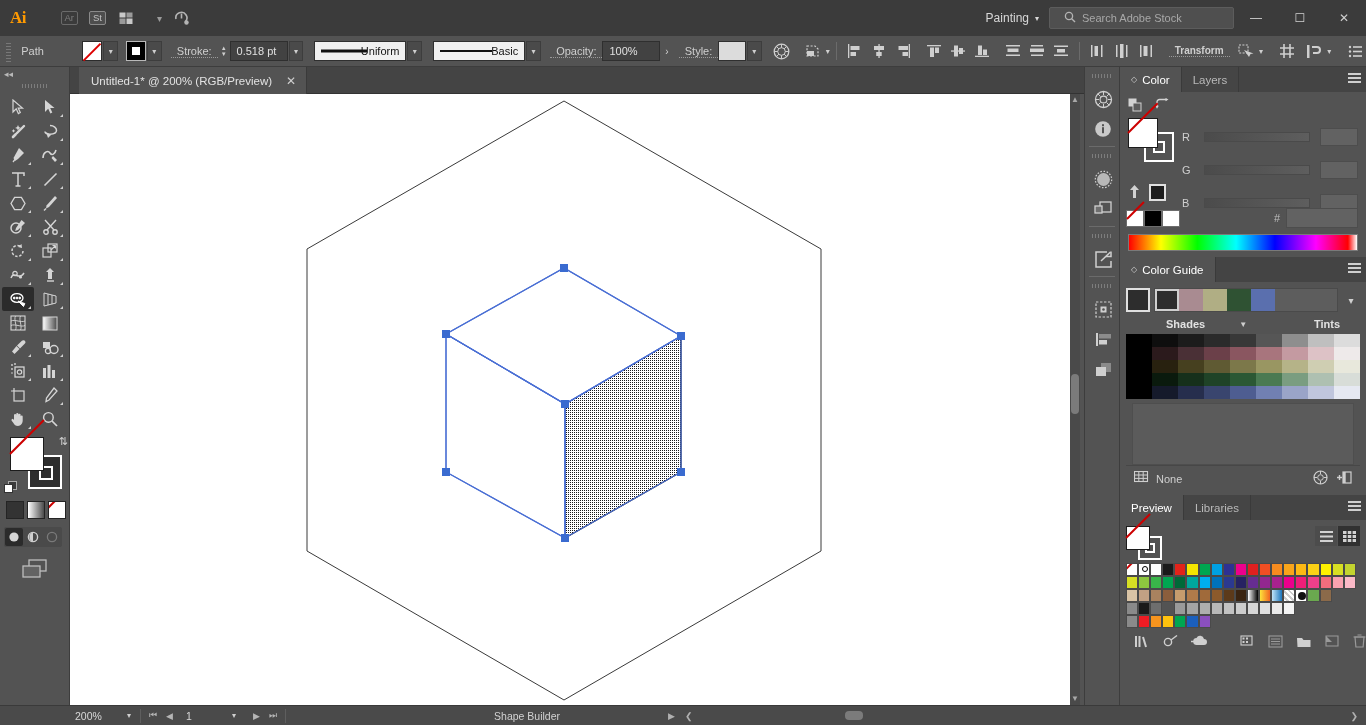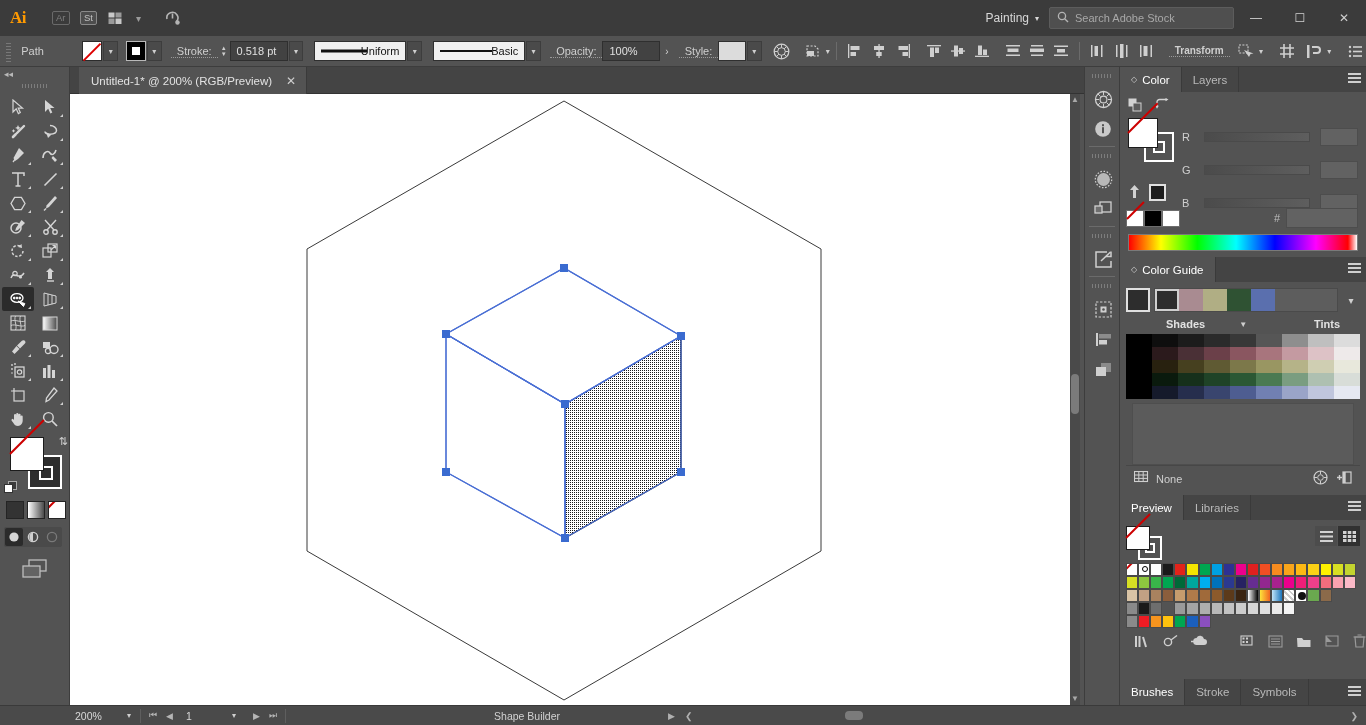--- a/index.html
+++ b/index.html
@@ -24,38 +24,38 @@
     color: #ff9a00; font-size: 17px; font-weight: bold; font-family: "Liberation Serif", serif;
     letter-spacing: -0.5px;
   }
   .menu-items { display: flex; align-items: center; height: 36px; margin-left: 6px; }
   .menu-item {
     padding: 0 10px; height: 36px; line-height: 36px; font-size: 12px; color: #d2d2d2;
     cursor: default;
   }
   .menubar-tools { display: flex; align-items: center; margin-left: 16px; gap: 2px; }
   .mb-icon {
-    width: 26px; height: 22px; display: flex; align-items: center; justify-content: flex-start;
+    width: 26px; height: 22px; display: flex; align-items: center; justify-content: flex-end;
     font-size: 10px; color: #9a9a9a;
   }
   .mb-box {
     border: 1px solid #8a8a8a; border-radius: 2px; padding: 1px 3px; font-size: 9.5px;
     color: #c0c0c0; background: #4d4d4d; line-height: 1.1;
   }
   .mb-box.dim { color: #7d7d7d; border-color: #6a6a6a; background: transparent; }
   .menubar-right {
     position: absolute; right: 0; top: 0; height: 36px; display: flex; align-items: center;
   }
   .workspace-switch {
     display: flex; align-items: center; gap: 6px; padding: 0 10px; font-size: 12px; color: #d8d8d8;
   }
   .search-box {
     display: flex; align-items: center; gap: 6px; width: 185px; height: 22px;
     background: #4f4f4f; border: 1px solid #5c5c5c; border-radius: 2px;
-    padding: 0 7px; color: #a8a8a8; font-size: 11px;
+    padding: 0 14px; color: #a8a8a8; font-size: 11px;
   }
   .win-btns { display: flex; align-items: center; height: 36px; }
   .win-btn {
     width: 44px; height: 36px; display: flex; align-items: center; justify-content: center;
     color: #d0d0d0; font-size: 12px;
   }
 
   
   .controlbar {
     position: absolute; left: 0; top: 36px; width: 1366px; height: 31px;
@@ -1380,32 +1380,20 @@
         </span>
         <span>
           <svg width="13" height="14" viewBox="0 0 13 14">
               <path d="M2 3 h9 l-0.9 10 h-7.2z" fill="none" stroke="#9a9a9a" stroke-width="1.2"></path>
               <path d="M0.5 3 h12 M4.5 1 h4" stroke="#9a9a9a" stroke-width="1.2"></path>
             </svg>
         </span>
       </div>
     </div>
 
-    <div class="bottom-tabs">
-      <div class="ptab active">
-        <span>Brushes</span>
-      </div>
-      <div class="ptab">
-        <span>Stroke</span>
-      </div>
-      <div class="ptab">
-        <span>Symbols</span>
-      </div>
-      <div class="panel-menu" style="top:7px"></div>
-    </div>
   </div>
 
   <div class="corner-left"></div>
   <div class="statusbar">
     <div class="zoom-field">200%</div>
     <div class="sb-caret">▾</div>
     <div class="sb-div"></div>
     <div class="sb-nav">
       <span>⏮</span>
       <span>◀</span>

